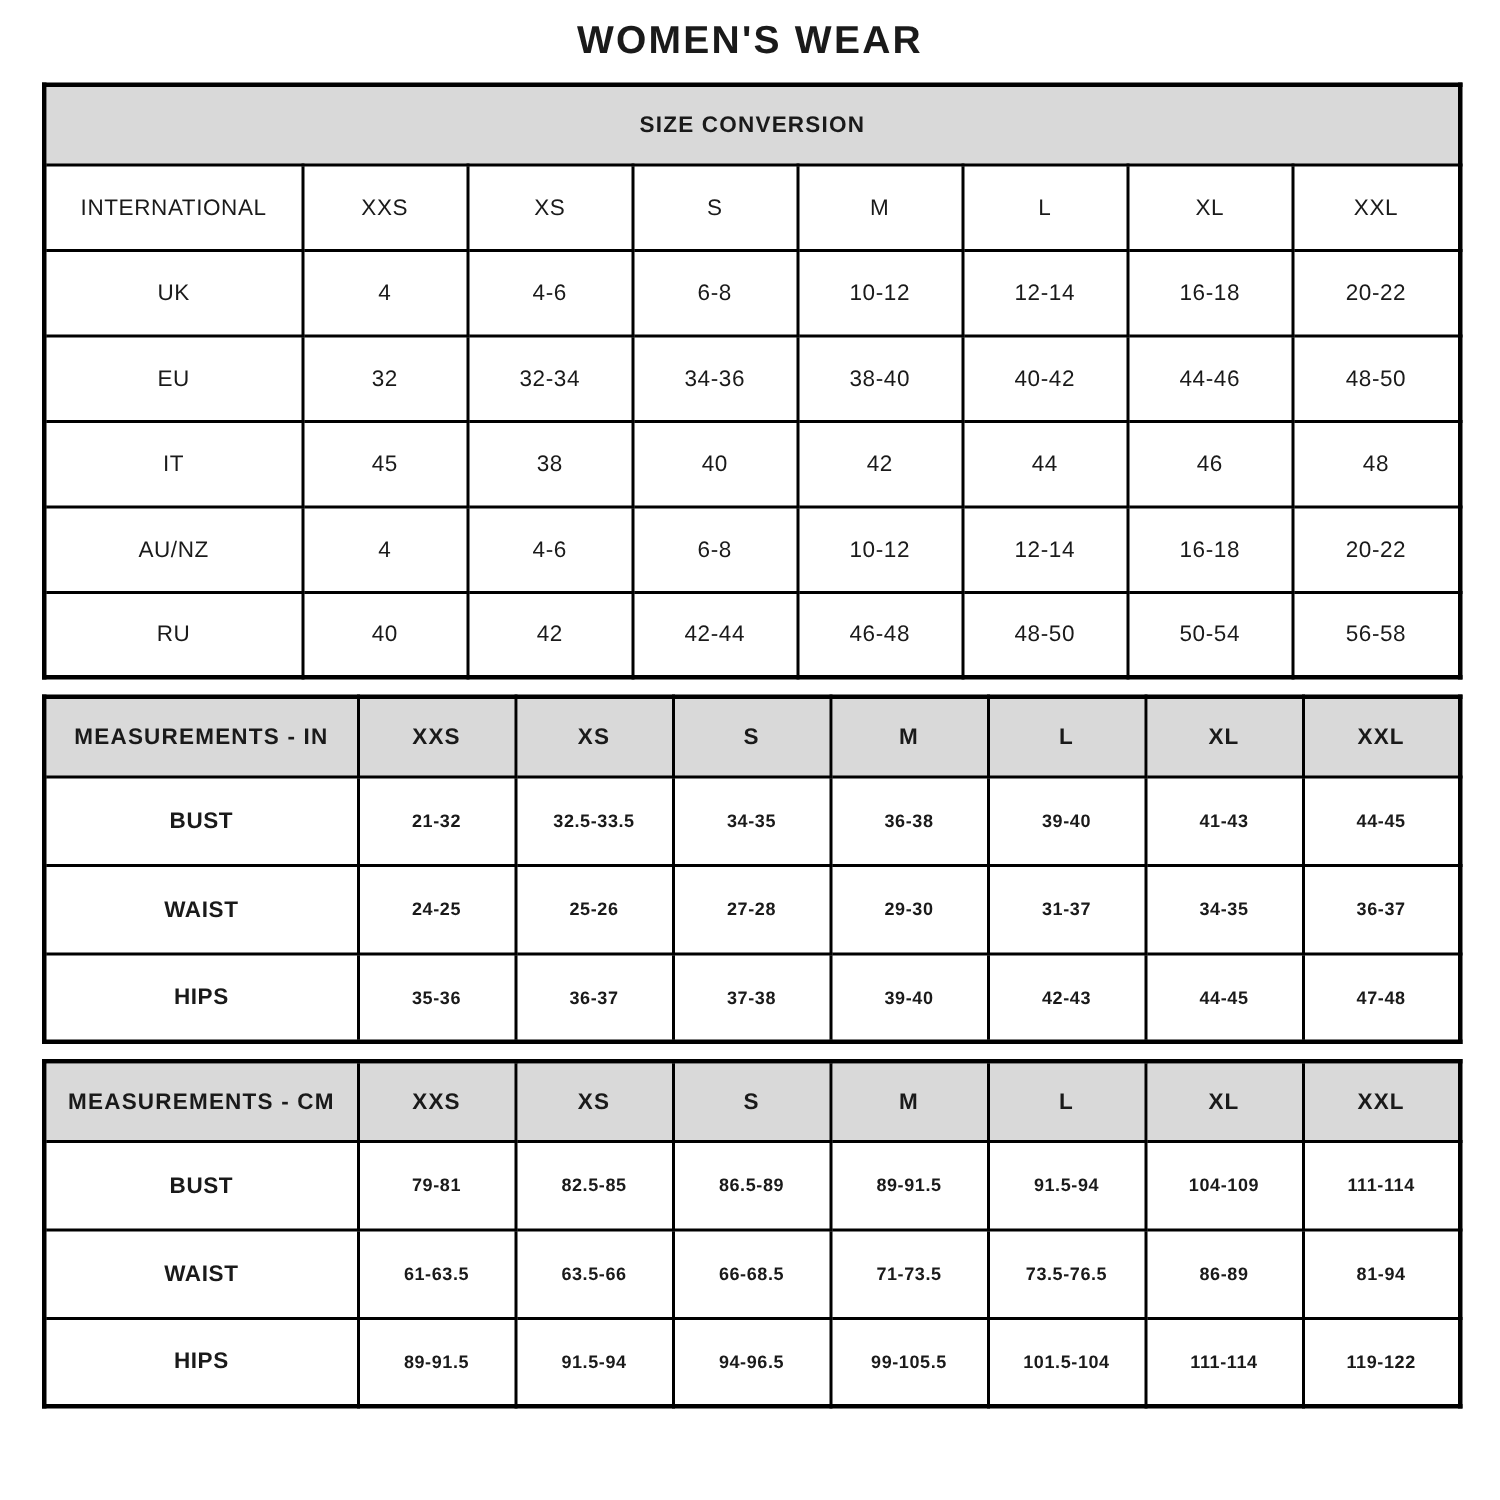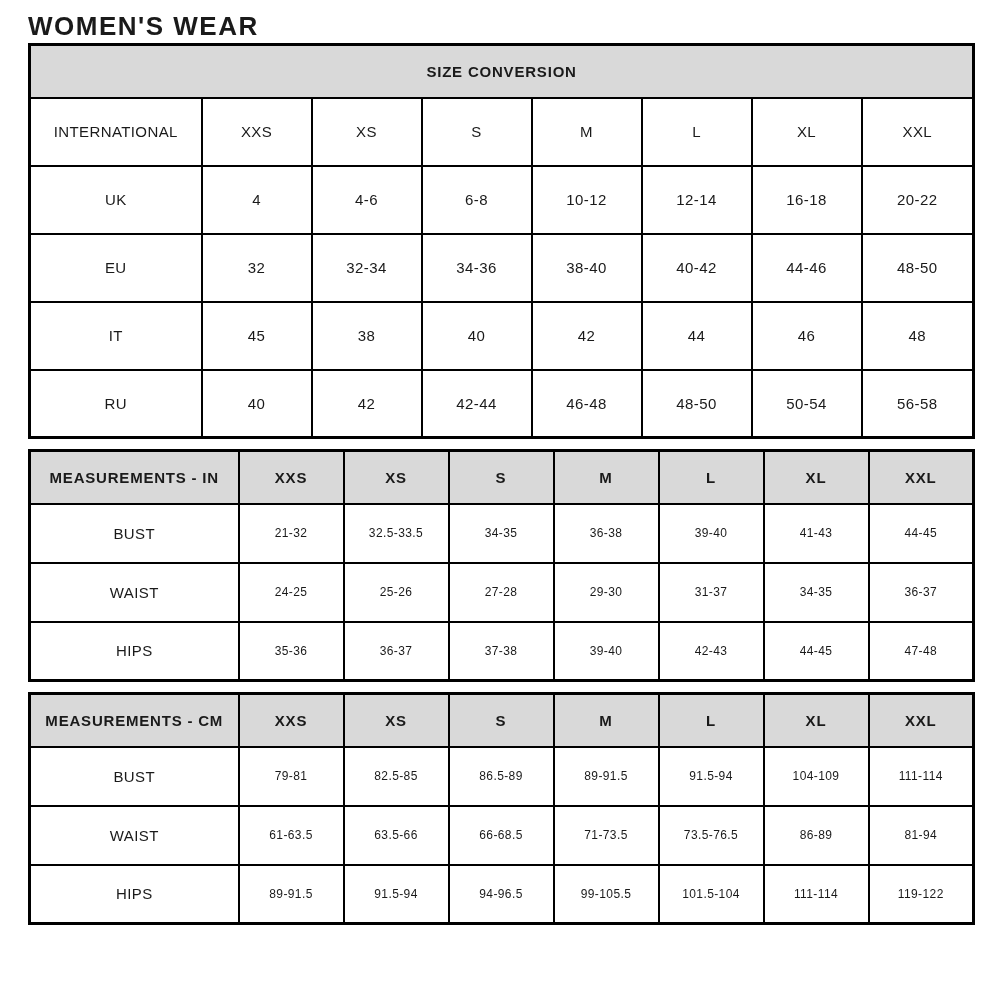--- a/index.html
+++ b/index.html
@@ -4,25 +4,25 @@
 <style>
   * { box-sizing: border-box; margin: 0; padding: 0; }
   html, body {
     width: 1000px; height: 1000px;
     background: var(--page-bg, #ffffff);
     font-family: "Liberation Sans", sans-serif;
     color: var(--text, #1a1a1a);
   }
   .page { padding: 11px 28px 0 28px; }
   .title {
-    text-align: left;
+    text-align: center;
     font-size: 26px;
     font-weight: bold;
     letter-spacing: 1.5px;
-    margin-bottom: 1px;
+    margin-bottom: 13px;
     color: var(--text, #1a1a1a);
   }
   table {
     border-collapse: collapse;
     table-layout: fixed;
     width: 944px;
     border: 3px solid var(--border, #000);
     margin-bottom: 10px;
   }
   td, th {
@@ -34,24 +34,24 @@
     letter-spacing: 0.4px;
     overflow: hidden;
   }
   .banner {
     background: var(--header-bg, #d9d9d9);
     height: 53px;
     font-weight: bold;
     font-size: 15px;
     letter-spacing: 0.8px;
   }
-  .tbl-conv td, .tbl-conv th { height: 68px; }
+  .tbl-conv td, .tbl-conv th { height: 57px; }
   .tbl-conv .banner { height: 53px; }
   .tbl-meas th { height: 53px; }
-  .tbl-meas td { height: 59px; }
+  .tbl-meas td { height: 59px; font-weight: bold; }
   .tbl-meas td.val { font-size: 12px; }
   .row-label { font-size: 15px; }
 </style>
 </head>
 <body>
 
 <div class="page">
 
   <div class="title">WOMEN'S WEAR</div>
 
@@ -104,20 +104,30 @@
           <td class="row-label">IT</td>
           <td>45</td>
           <td>38</td>
           <td>40</td>
           <td>42</td>
           <td>44</td>
           <td>46</td>
           <td>48</td>
         </tr>
         <tr>
+          <td class="row-label">AU/NZ</td>
+          <td>4</td>
+          <td>4-6</td>
+          <td>6-8</td>
+          <td>10-12</td>
+          <td>12-14</td>
+          <td>16-18</td>
+          <td>20-22</td>
+        </tr>
+        <tr>
           <td class="row-label">RU</td>
           <td>40</td>
           <td>42</td>
           <td>42-44</td>
           <td>46-48</td>
           <td>48-50</td>
           <td>50-54</td>
           <td>56-58</td>
         </tr>
       </tbody>

